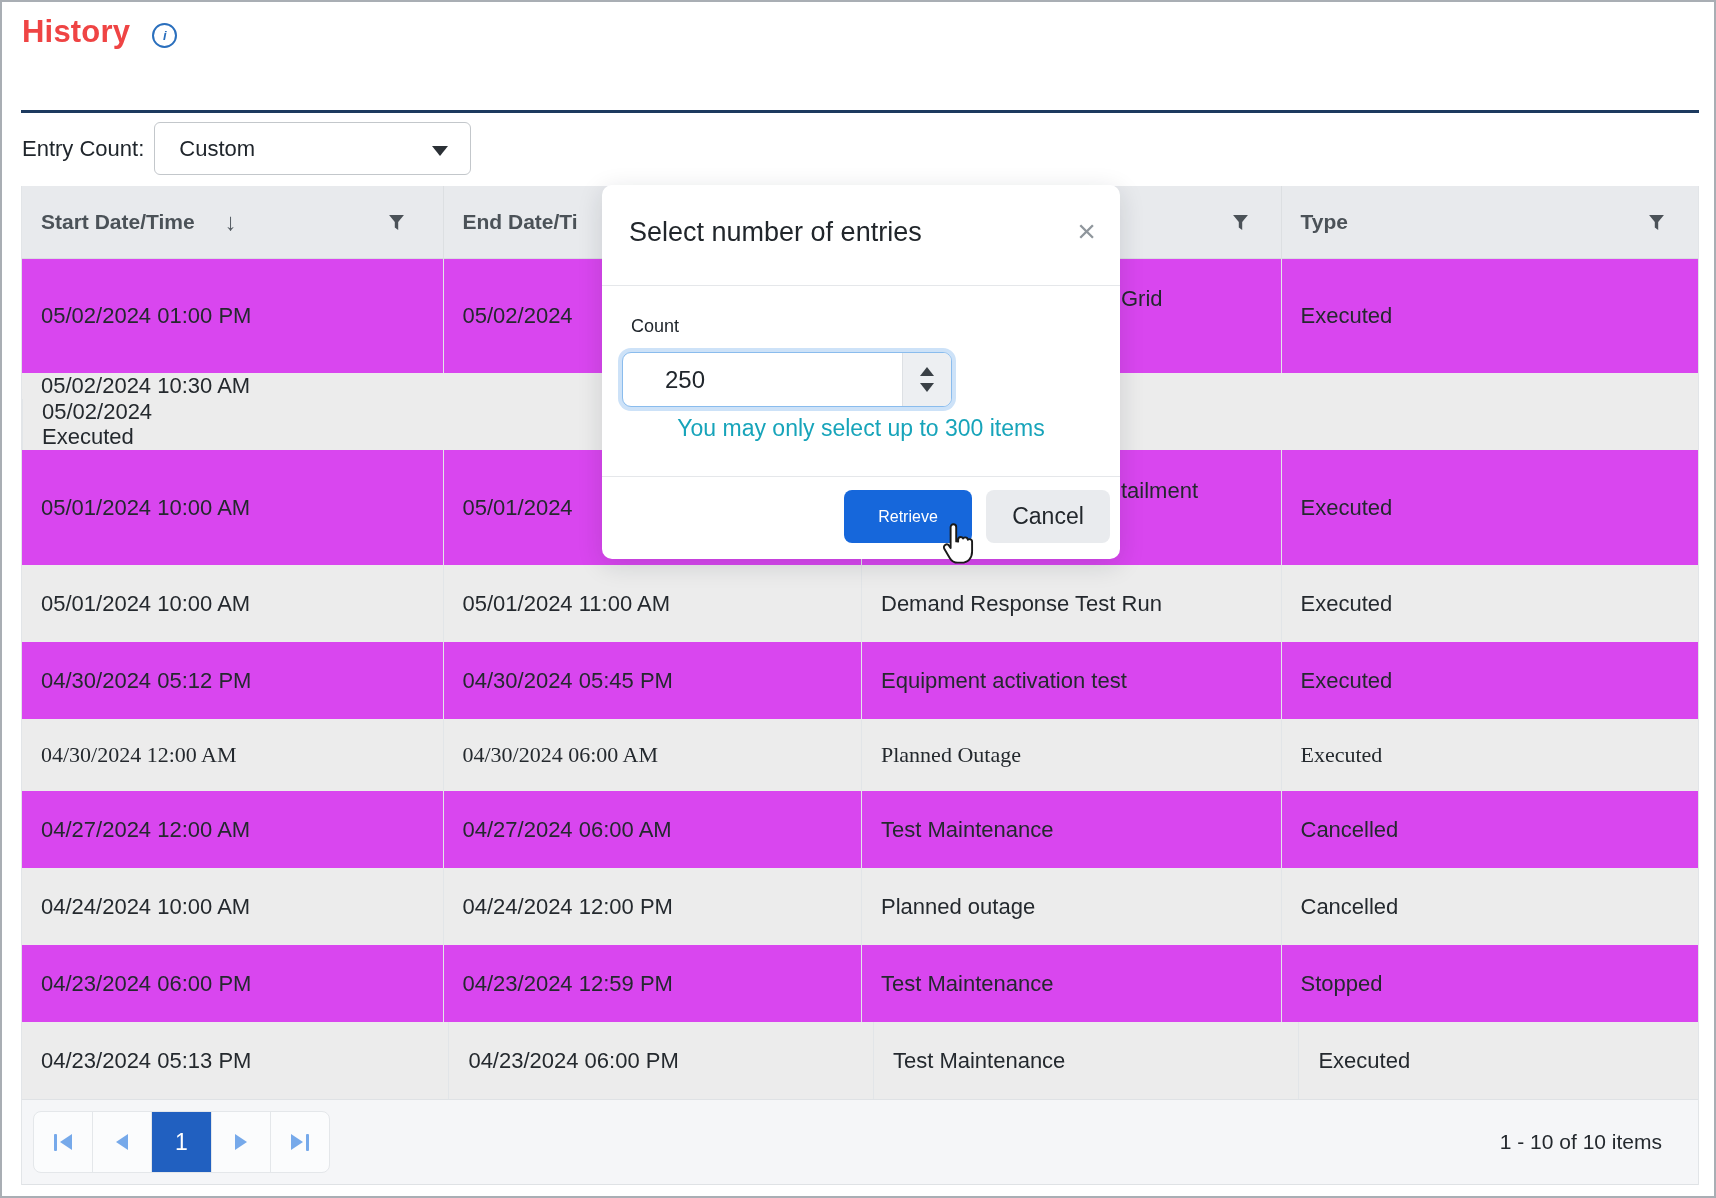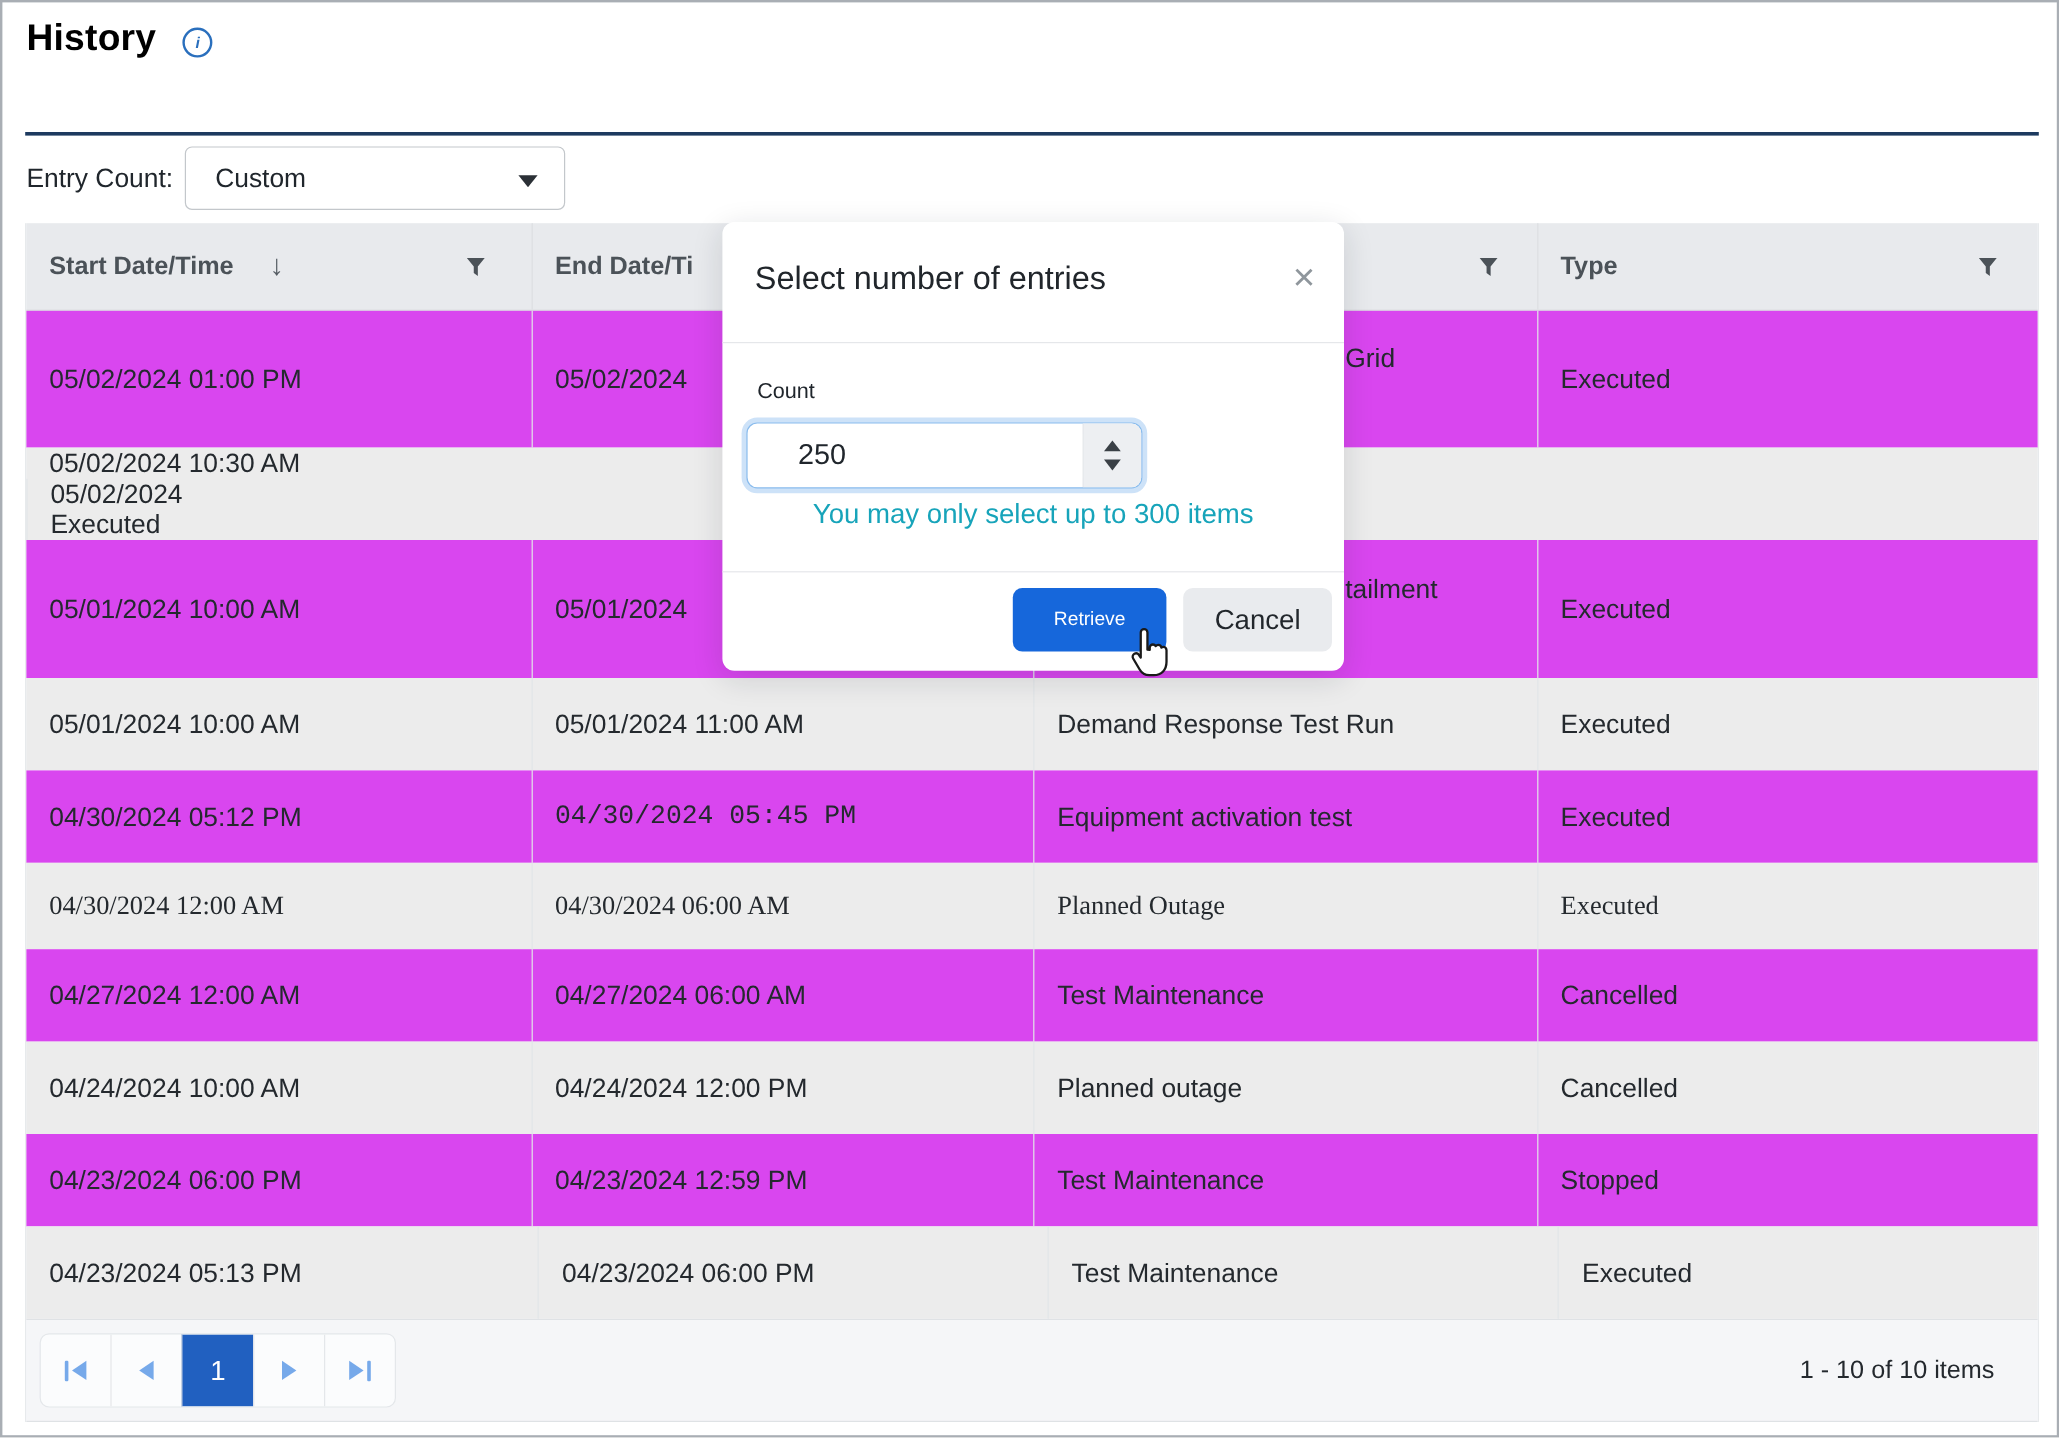--- a/index.html
+++ b/index.html
@@ -1,21 +1,21 @@
 <!DOCTYPE html>
 <html style="--accent-blue: #1667db; --pager-active-blue: #2160c0; --pager-arrow: #76a9ea; --helper-teal: #17a4ba; --rule-navy: #1d3a5f; --info-blue: #2a6fbd;"><head>
 <meta charset="utf-8">
 <style>
   html,body{margin:0;padding:0;background:#e8e8e8;font-family:"Liberation Sans",sans-serif;}
   .screen{position:relative;width:1716px;height:1198px;background:#fff;border:2px solid #a9aeb4;
           box-sizing:border-box;overflow:hidden;color:#24292e;}
 
   
   .page-header{position:absolute;left:20px;top:12px;display:flex;align-items:center;gap:22px;}
-  .page-title{margin:0;font-size:31px;font-weight:bold;color:#000000;letter-spacing:.2px;}
+  .page-title{margin:0;font-size:31px;font-weight:bold;color:#ef4444;letter-spacing:.2px;}
   .info-icon{display:inline-flex;align-items:center;justify-content:center;width:21px;height:21px;
              border:2px solid var(--info-blue);border-radius:50%;color:var(--info-blue);
              font-size:13px;font-weight:bold;font-style:italic;cursor:pointer;margin-top:6px;}
   .title-rule{position:absolute;left:19px;top:108px;width:1678px;height:3px;background:var(--rule-navy);}
 
   
   .entry-row{position:absolute;left:20px;top:120px;height:53px;display:flex;align-items:center;gap:10px;}
   .entry-label{font-size:22px;color:#20262c;}
   .dropdown{position:relative;width:317px;height:53px;background:#fff;border:1px solid #c3c7cb;
             border-radius:6px;display:flex;align-items:center;box-sizing:border-box;
@@ -191,21 +191,21 @@
             <span>Demand Response Test Run</span>
           </div>
           <div class="cell" style="width: 418px;">
             <span>Executed</span>
           </div>
         </div>
         <div class="grid-row row-white" style="height: 77px;">
           <div class="cell" style="width: 421px;">
             <span>04/30/2024 05:12 PM</span>
           </div>
-          <div class="cell" style="width: 419px; font-family: Liberation Mono, monospace;">
+          <div class="cell" style="width: 419px;">
             <span>04/30/2024 05:45 PM</span>
           </div>
           <div class="cell" style="width: 420px;">
             <span>Equipment activation test</span>
           </div>
           <div class="cell" style="width: 418px;">
             <span>Executed</span>
           </div>
         </div>
         <div class="grid-row row-gray" style="height: 72px; font-family: Liberation Serif, serif;">

